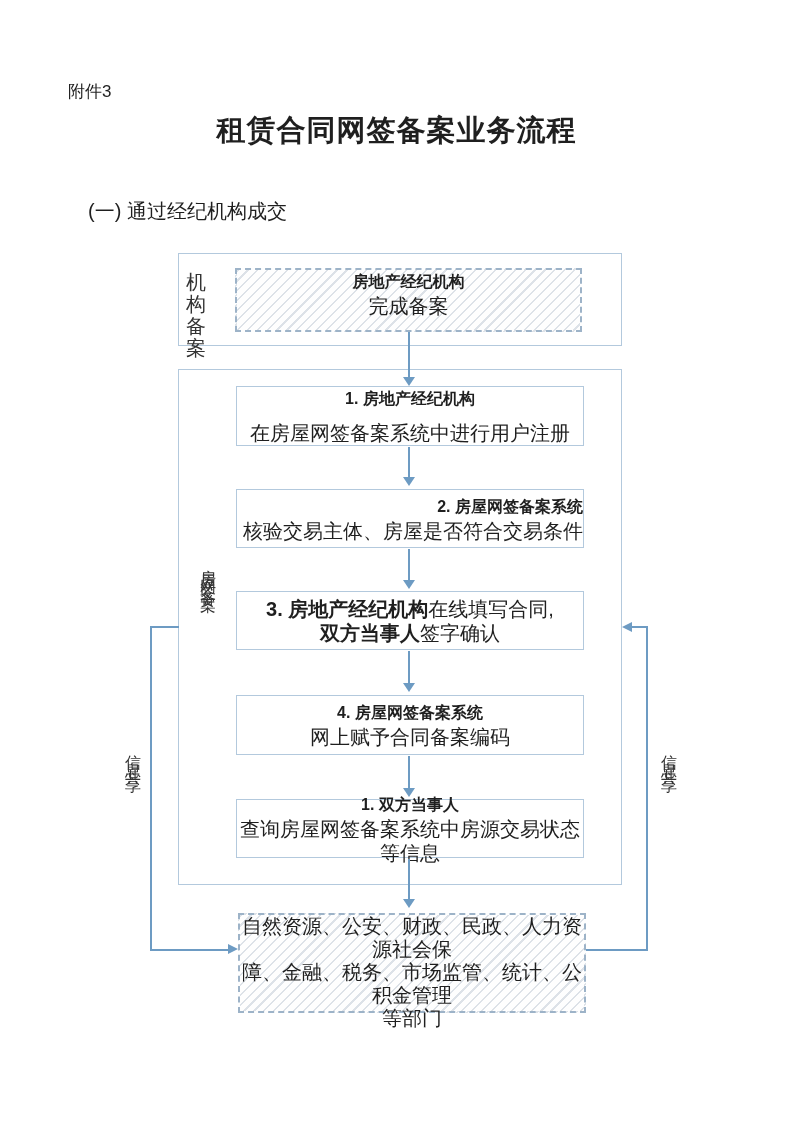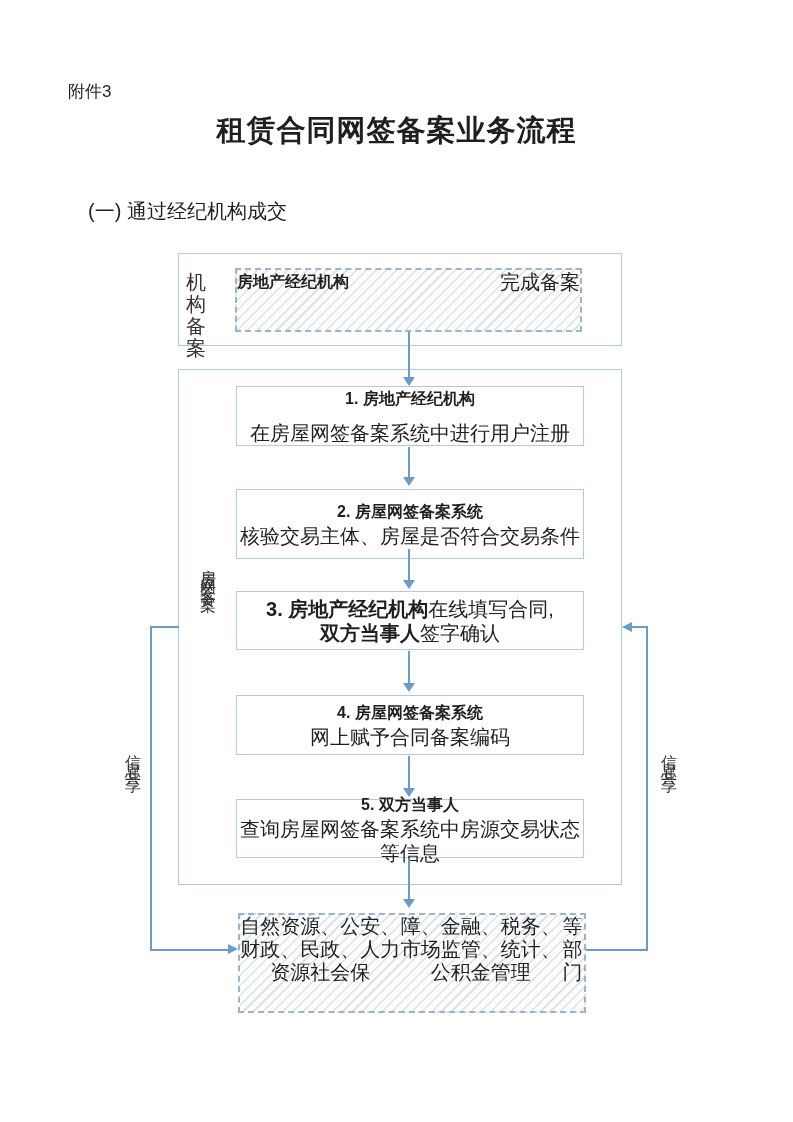--- a/index.html
+++ b/index.html
@@ -33,35 +33,35 @@
   .container{border:1px solid var(--container_border);background:transparent;box-sizing:border-box;}
   .c1{left:178px;top:253px;width:444px;height:93px;}
   .c2{left:178px;top:369px;width:444px;height:516px;}
 
   
   .hatch-box{
     box-sizing:border-box;
     border:2px dashed var(--dashed_border);
     background-color:#fefefe;
     background-image:repeating-linear-gradient(135deg,var(--hatch_line) 0px,var(--hatch_line) 1.5px,transparent 1.5px,transparent 7px);
-    display:flex;flex-direction:row;justify-content:space-between;
+    display:flex;flex-direction:column;justify-content:flex-start;
     text-align:center;
   }
   .hatch1{left:235px;top:268px;width:347px;height:64px;}
   .bottom-box{left:238px;top:913px;width:348px;height:100px;}
 
   
   .step{
     left:236px;width:348px;box-sizing:border-box;
     border:1px solid var(--box_border);background:#fff;
     display:flex;flex-direction:column;justify-content:center;
     text-align:center;
   }
   .s1{top:386px;height:60px;justify-content:space-between;}
-  .s2{top:489px;height:70px;}
+  .s2{top:489px;height:59px;align-items:flex-end;}
   .s3{top:591px;height:59px;}
   .s4{top:695px;height:60px;}
   .s5{top:799px;height:59px;}
 
   .bold-line{font-size:16px;line-height:24px;font-weight:bold;}
   .normal-line{font-size:20px;line-height:24px;}
   .normal-line b{font-weight:bold;}
   .bottom-box .normal-line{line-height:23px;}
 
   
@@ -119,21 +119,21 @@
     <div class="normal-line"><b>3. 房地产经纪机构</b><span>在线填写合同,</span></div>
     <div class="normal-line"><b>双方当事人</b><span>签字确认</span></div>
   </div>
 
   <div class="abs step s4">
     <div class="bold-line">4. 房屋网签备案系统</div>
     <div class="normal-line">网上赋予合同备案编码</div>
   </div>
 
   <div class="abs step s5">
-    <div class="bold-line">5. 双方当事人</div>
+    <div class="bold-line">1. 双方当事人</div>
     <div class="normal-line">查询房屋网签备案系统中房源交易状态等信息</div>
   </div>
 
   <div class="abs vline fa-line" style="top:332px;height:45px;"></div>
   <div class="abs head-down fa-head" style="top:377px;"></div>
 
   <div class="abs vline fa-line" style="top:447px;height:30px;"></div>
   <div class="abs head-down fa-head" style="top:477px;"></div>
 
   <div class="abs vline fa-line" style="top:549px;height:31px;"></div>

